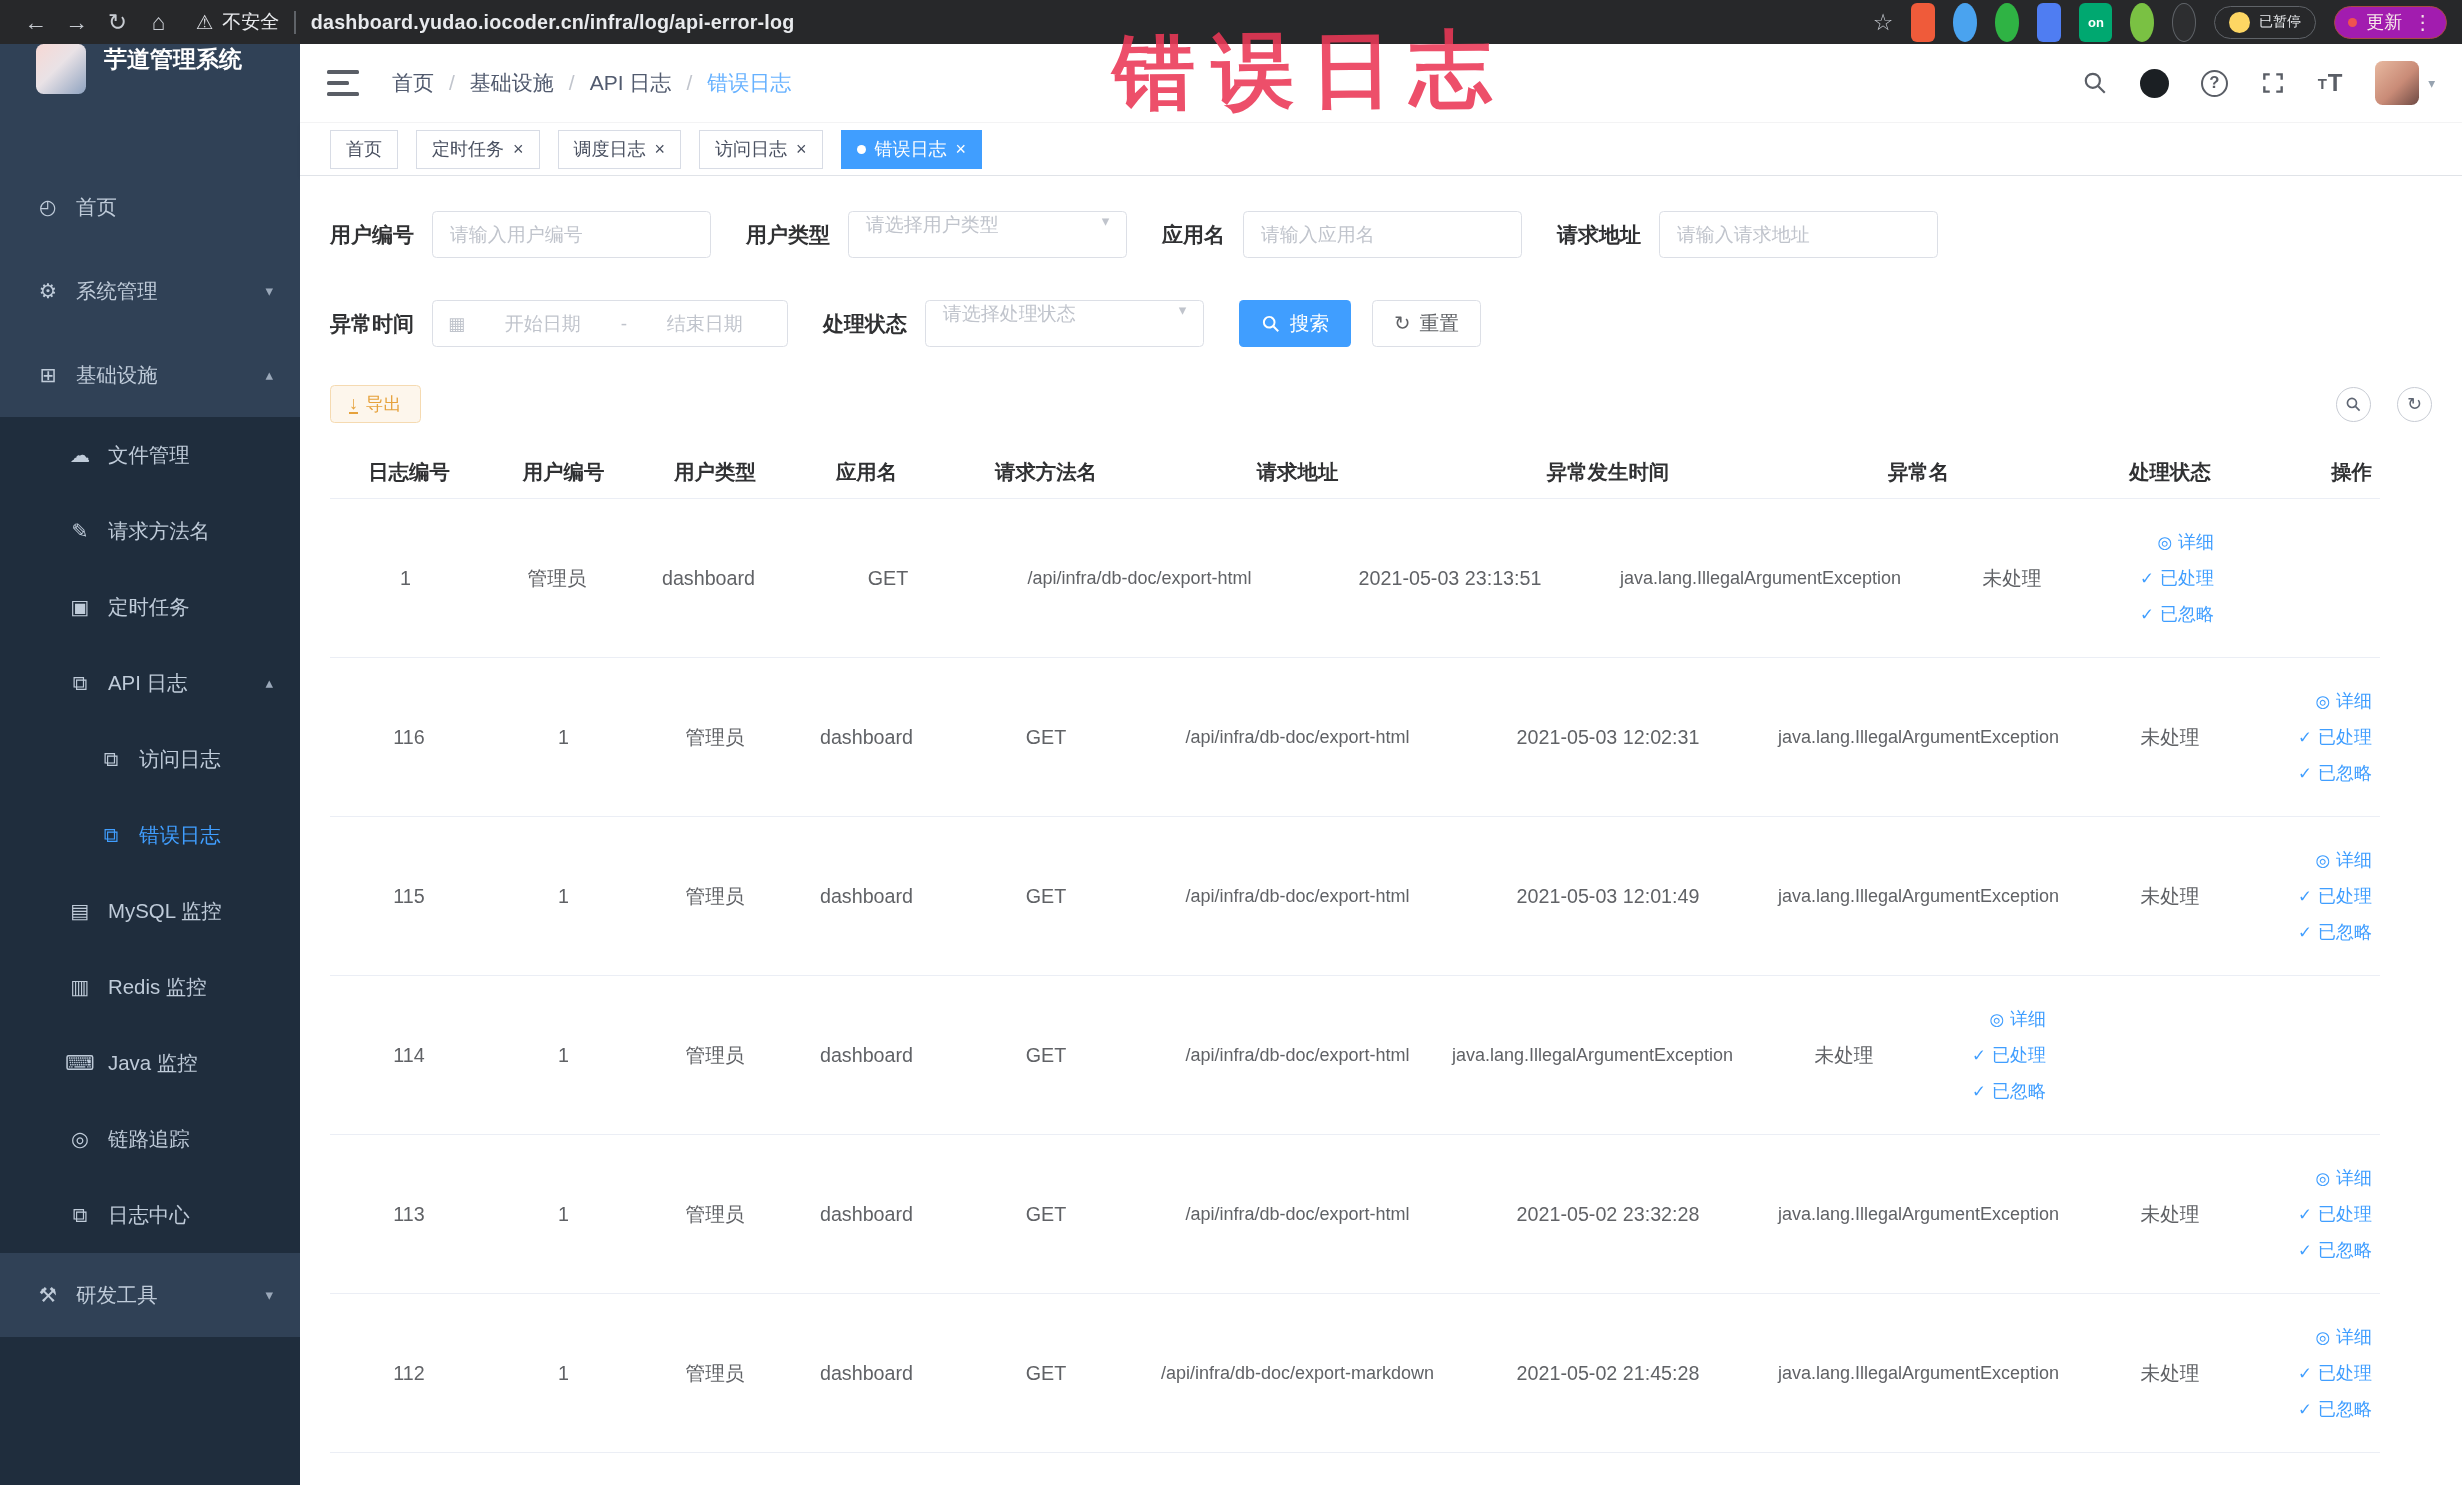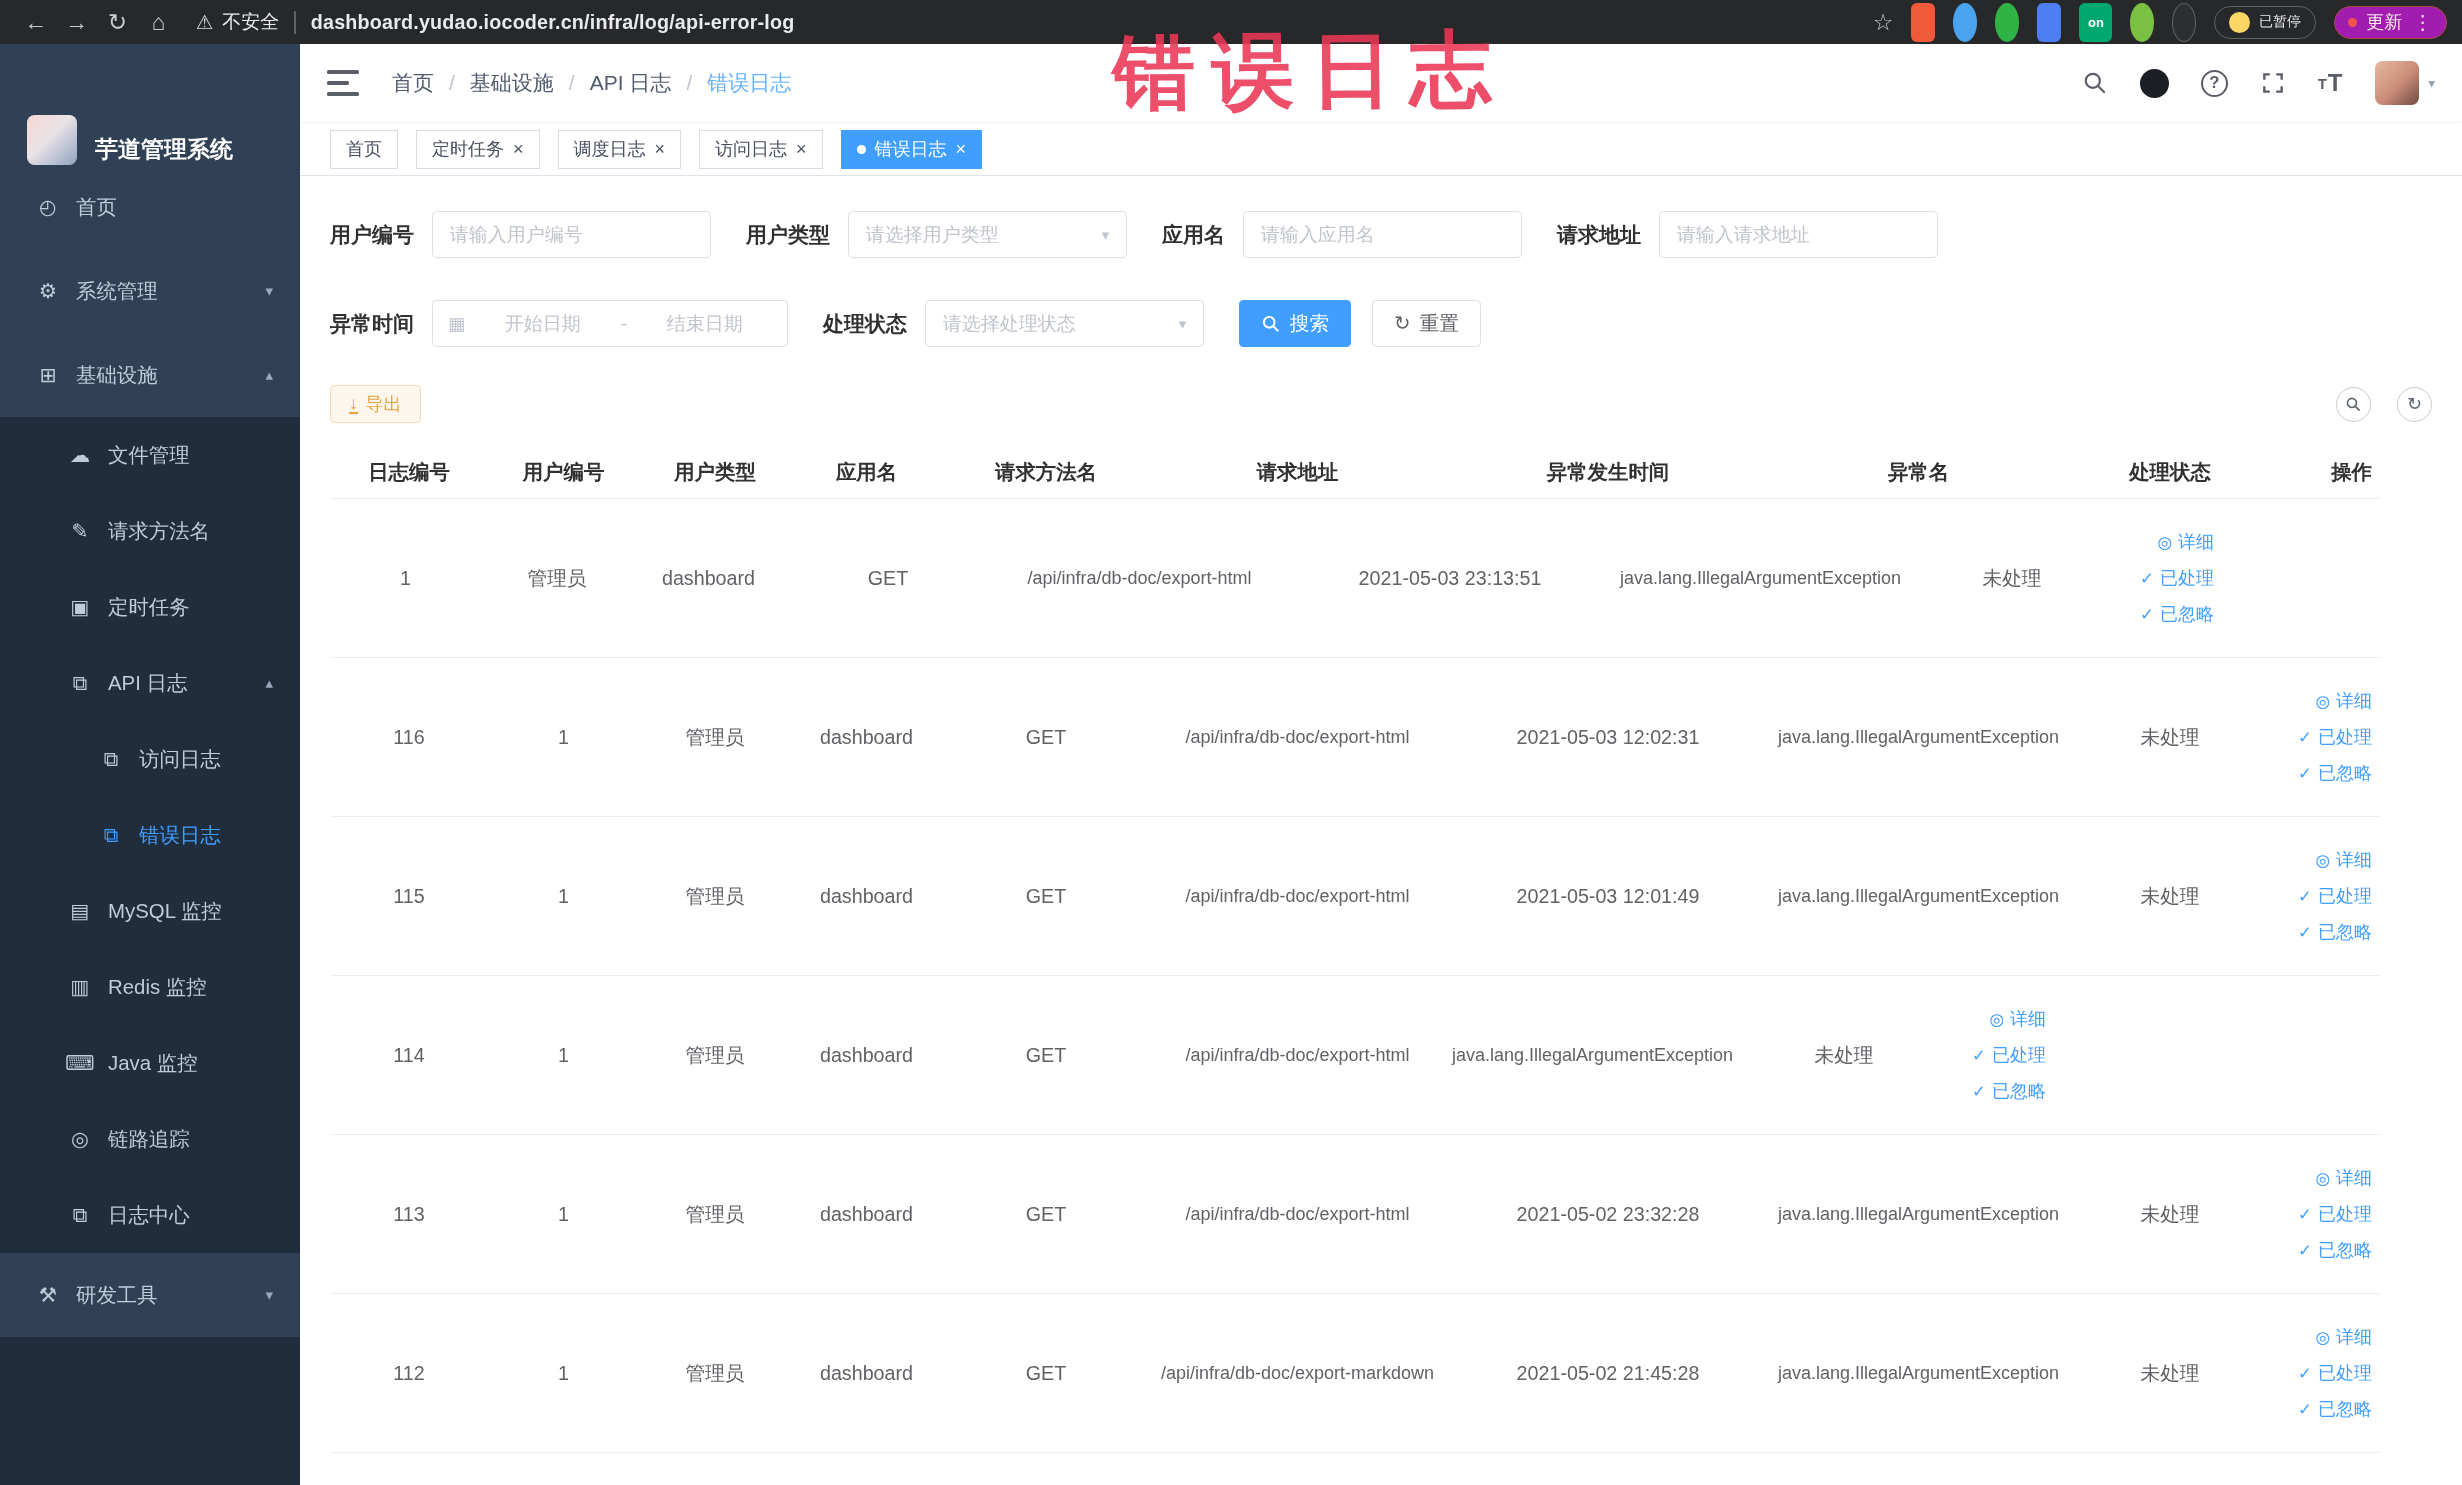--- a/index.html
+++ b/index.html
@@ -31,21 +31,21 @@
   .update-chip { display:flex; align-items:center; gap:9px; background:#a21caf; border:0.8px solid #a94b42;
     border-radius:16.7px; height:33px; padding:0 13.6px; color:#f8ecea; font-size:18px; cursor:pointer; }
   .update-dot { width:9px; height:9px; border-radius:50%; background:#ef5350; }
   .kebab { font-size:19.7px; color:#f3e6e4; margin-left:1.5px; }
 
   
   .app { display:flex; height:1442px; }
 
   
   .sidebar { width:300px; background:#304156; display:flex; flex-direction:column; flex:none; }
-  .logo { height:121px; display:flex; align-items:flex-end; padding-left:27px; gap:18px; }
+  .logo { height:121px; display:flex; align-items:flex-start; padding-left:27px; gap:18px;margin-left:9px; }
   .logo-img { width:50px; height:50px; border-radius:7.6px; flex:none;
     background:linear-gradient(135deg,#f7d8d4 0%,#e9e2e6 45%,#8fa3c0 100%); }
   .logo-title { color:#fff; font-size:23px; font-weight:700; }
   .menu-item { height:84px; display:flex; align-items:center; padding:0 27px 0 32px;
     font-size:20.4px; color:#bfcbd9; cursor:pointer; flex:none; }
   .menu-item.sub { background:#1f2d3d; height:76px; padding-left:64px; }
   .menu-item.lvl3 { padding-left:95px; }
   .menu-item.active { color:#409eff; }
   .mi-icon { width:32px; font-size:20.4px; margin-right:12px; text-align:center; flex:none; }
   .mi-arrow { margin-left:auto; font-size:15px; color:#9aa8b9; }
@@ -87,21 +87,21 @@
   
   .content { flex:1; padding:35px 30px 0; background:#fff; }
   .filter-row { display:flex; align-items:center; }
   .filter-row.second { margin-top:42px; }
   .f-item { display:flex; align-items:center; margin-right:35px; }
   .f-label { font-size:21px; font-weight:700; color:#303133; margin-right:18px; white-space:nowrap; }
   .f-input { width:279px; height:47px; border:0.8px solid #dcdfe6; border-radius:4.5px; padding:0 16.7px;
     font-size:19px; color:#606266; outline:none; background:#fff; font-family:inherit; }
   .f-input::placeholder { color:#c0c4cc; }
   .f-select { width:279px; height:47px; border:0.8px solid #dcdfe6; border-radius:4.5px; padding:0 16.7px;
-    display:flex; align-items:center; font-size:19px; color:#c0c4cc; cursor:pointer; background:#fff; }
+    display:flex; align-items:flex-start; font-size:19px; color:#c0c4cc; cursor:pointer; background:#fff; }
   .sel-arrow { margin-left:auto; font-size:15px; color:#c0c4cc; }
   .f-date { width:356px; height:47px; border:0.8px solid #dcdfe6; border-radius:4.5px; padding:0 15px;
     display:flex; align-items:center; gap:10.6px; font-size:19px; color:#c0c4cc; cursor:pointer; background:#fff; }
   .f-date .cal { font-size:18px; }
   .f-date .dph { flex:1; text-align:center; }
   .btn { height:47px; border-radius:4.5px; display:inline-flex; align-items:center; gap:9px;
     font-size:19.7px; padding:0 21px; cursor:pointer; border:0.8px solid transparent; font-family:inherit; }
   .btn-primary { background:#409eff; color:#fff; }
   .btn-default { background:#fff; border-color:#dcdfe6; color:#606266; margin-left:21px; }
   .btn-reset-icon { font-size:19.7px; }

